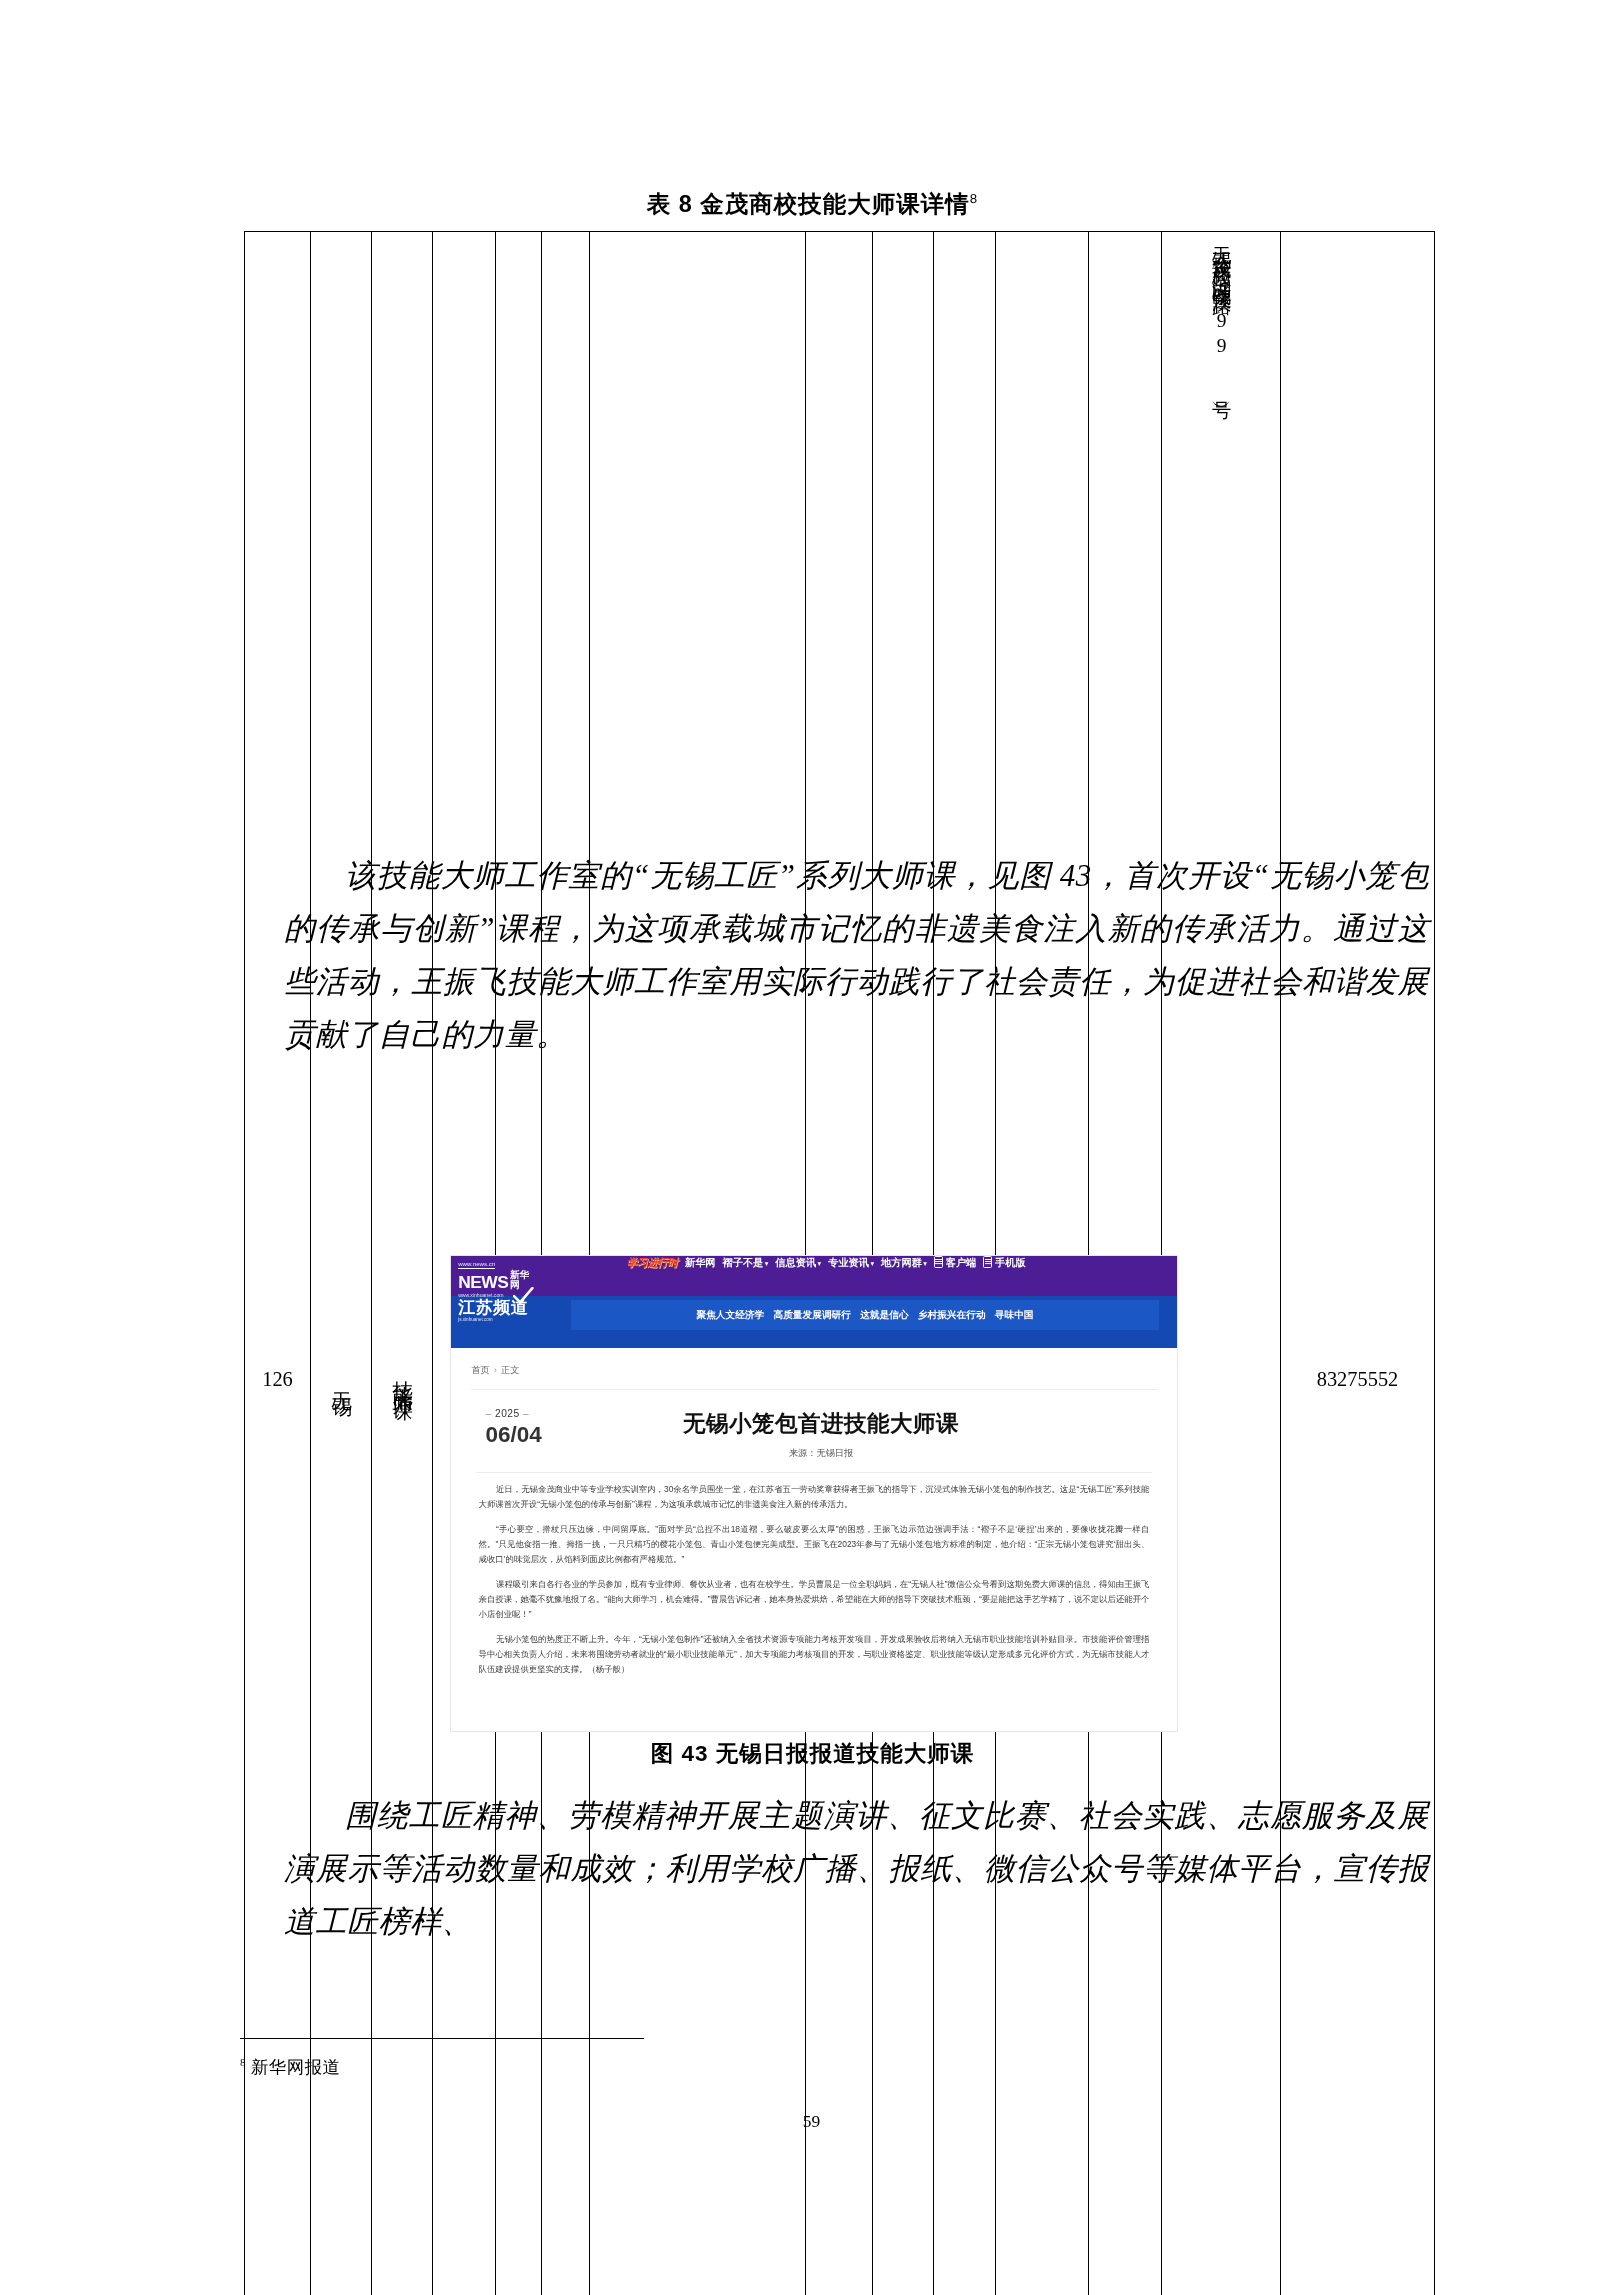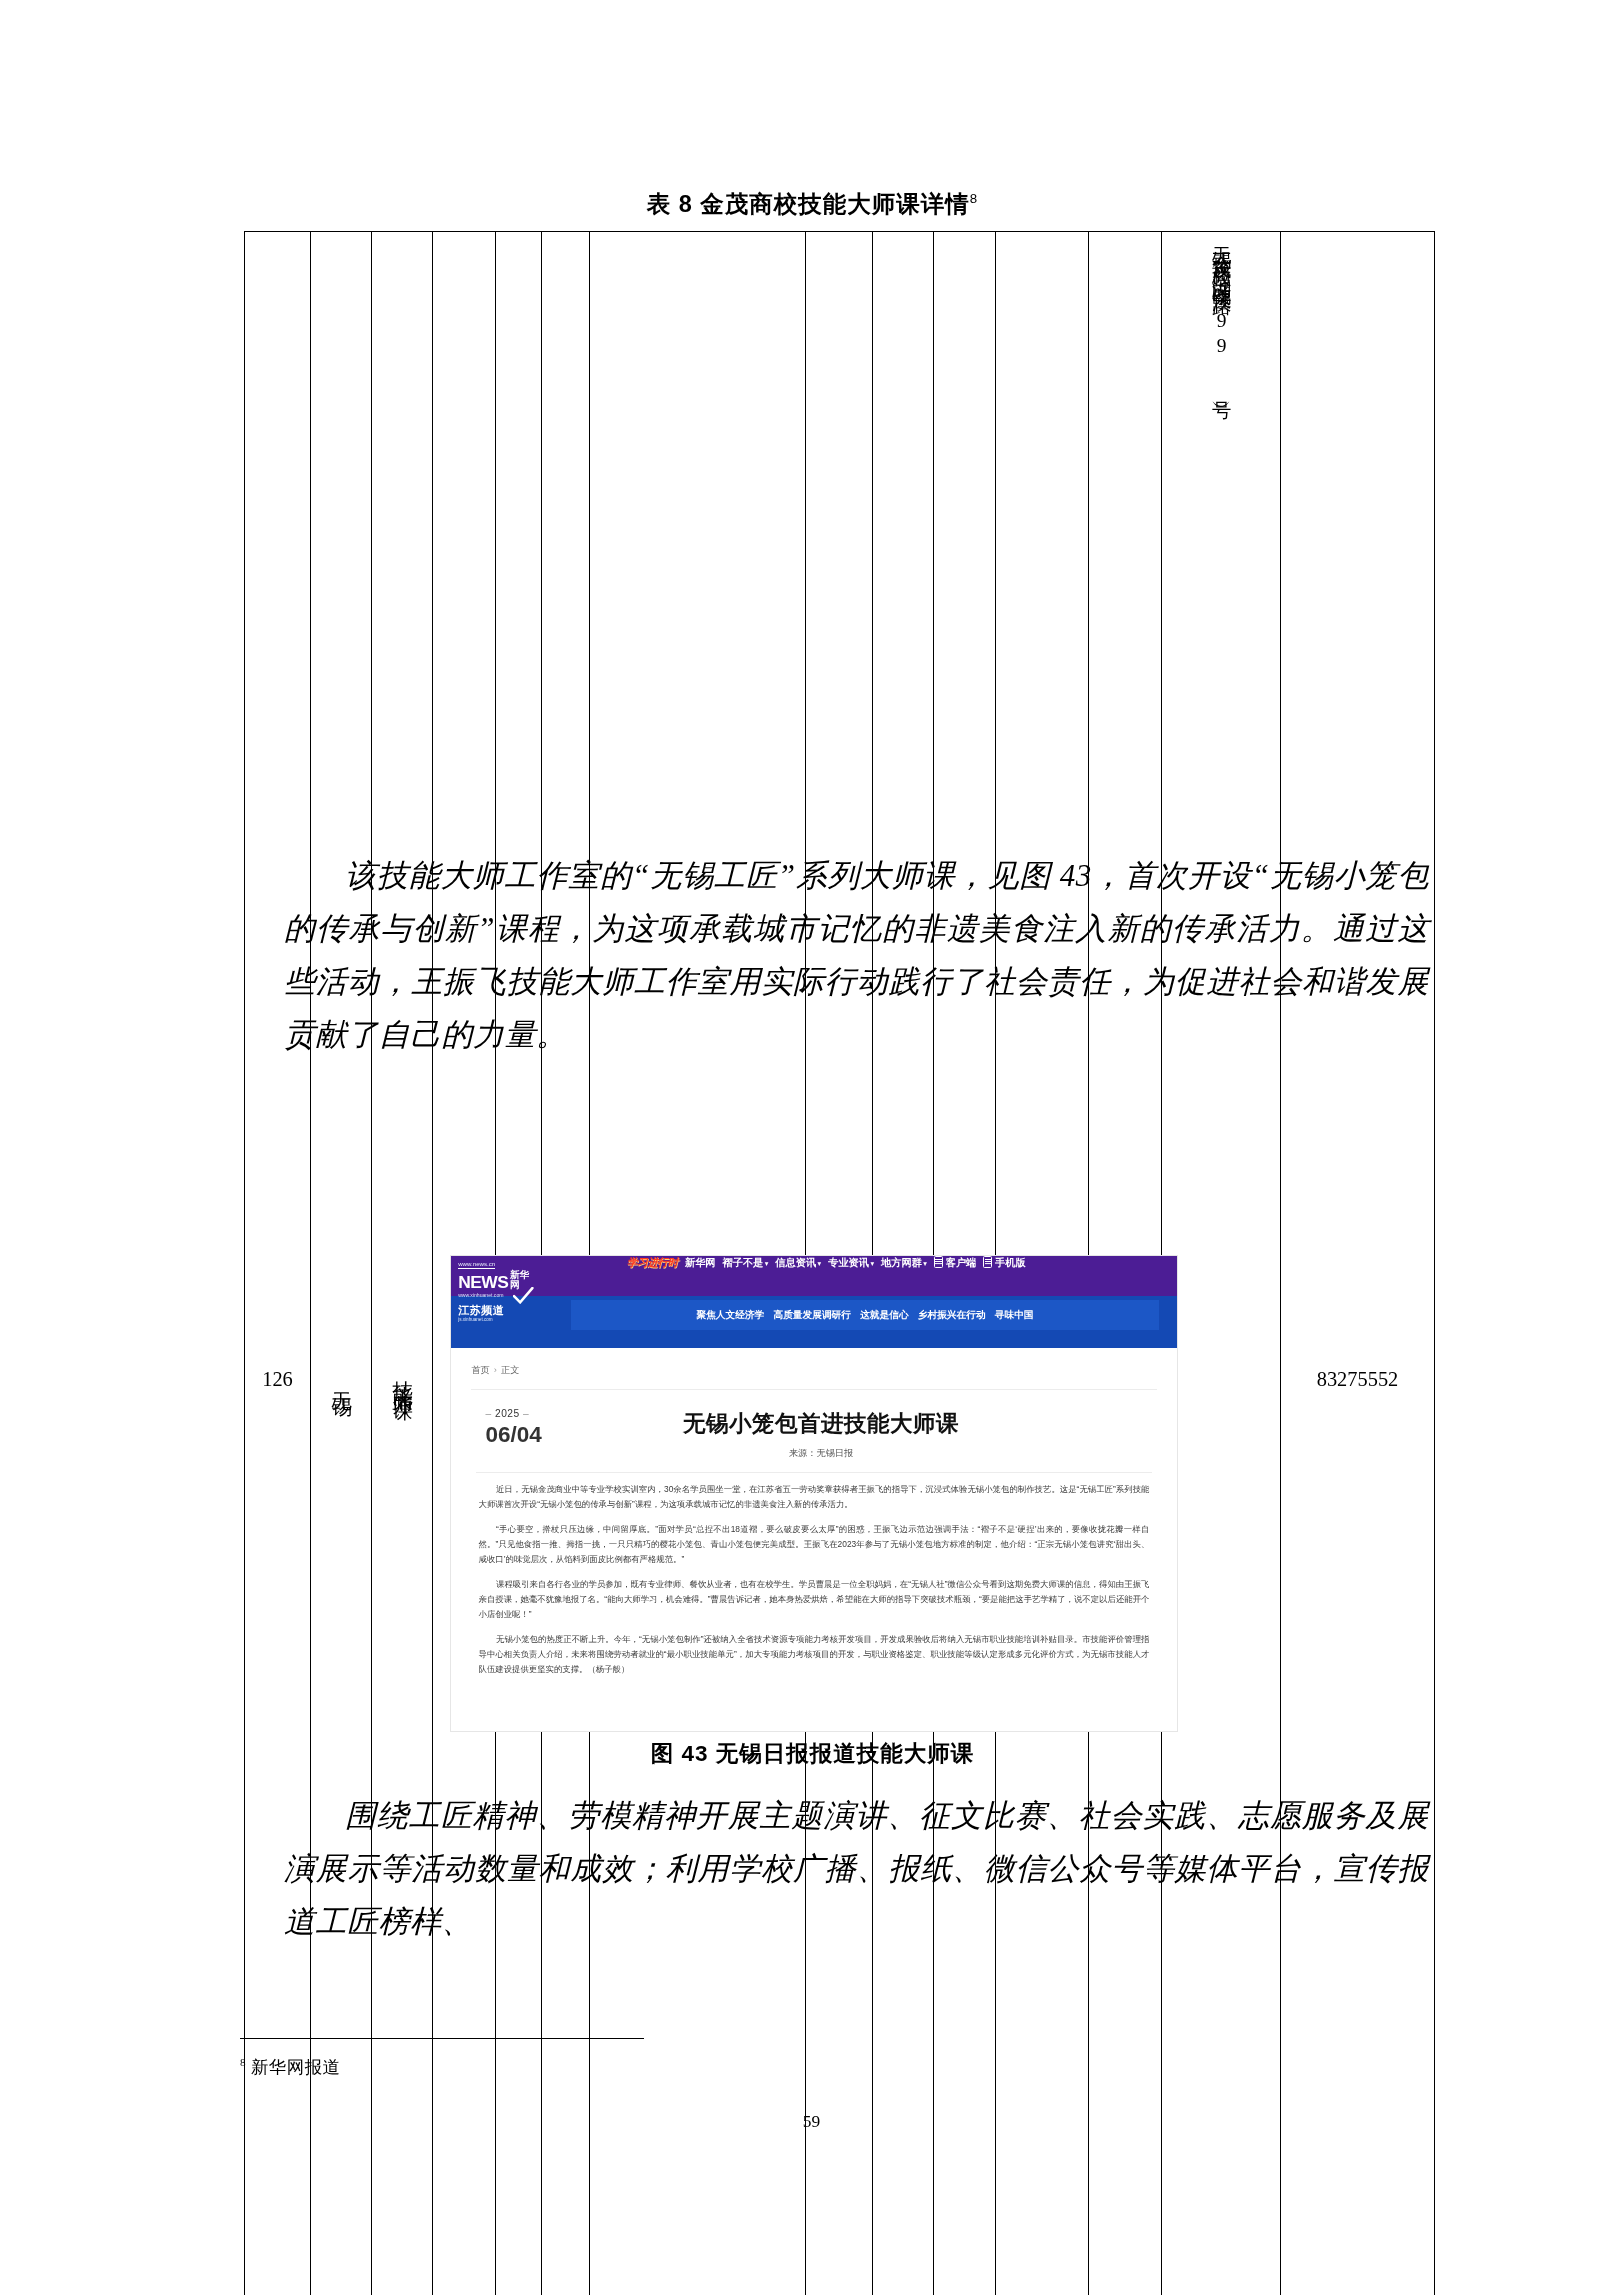--- a/index.html
+++ b/index.html
@@ -214,23 +214,23 @@
     top: 26.6px;
     width: 20.4px;
     height: 17.4px;
   }
   .logo-sub-url {
     font-size: 5.1px;
     margin-top: 2px;
     color: #d8e3f8;
   }
   .logo-channel {
-    font-size: 11px;
-    font-weight: bold;
-    margin-top: 7px;
+    font-size: 17px;
+    font-weight: bold;
+    margin-top: 1px;
     letter-spacing: 0.5px;
   }
   .logo-sub-url2 {
     font-size: 4.6px;
     margin-top: 1.5px;
     color: #d8e3f8;
   }
   .news-nav {
     display: flex;
     align-items: center;

